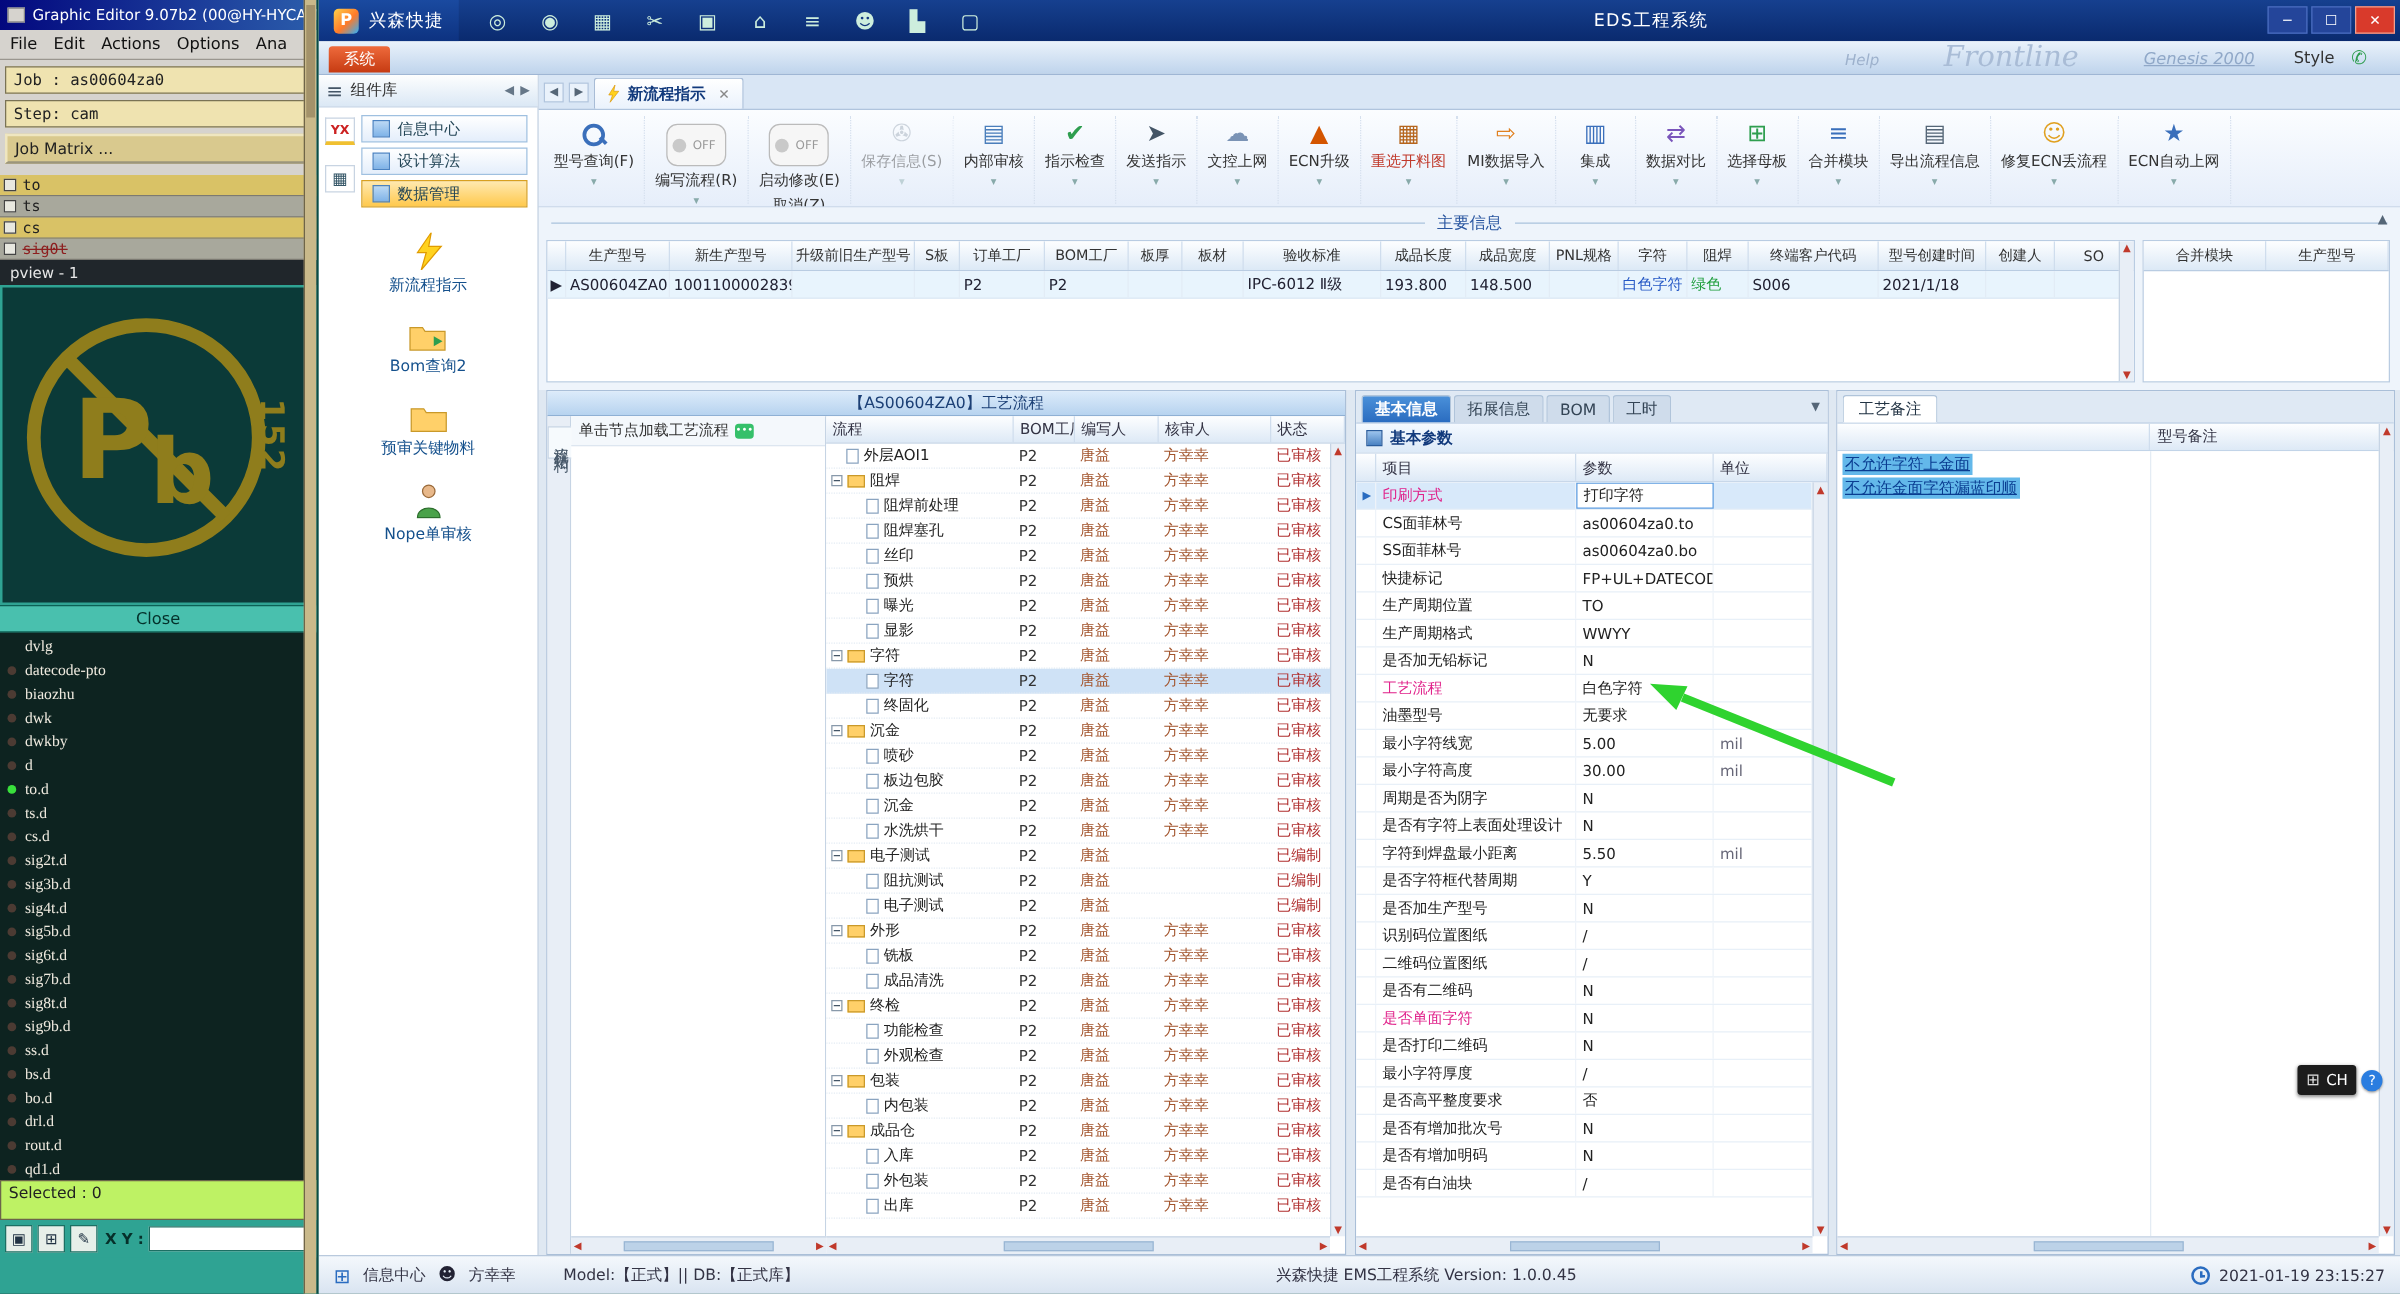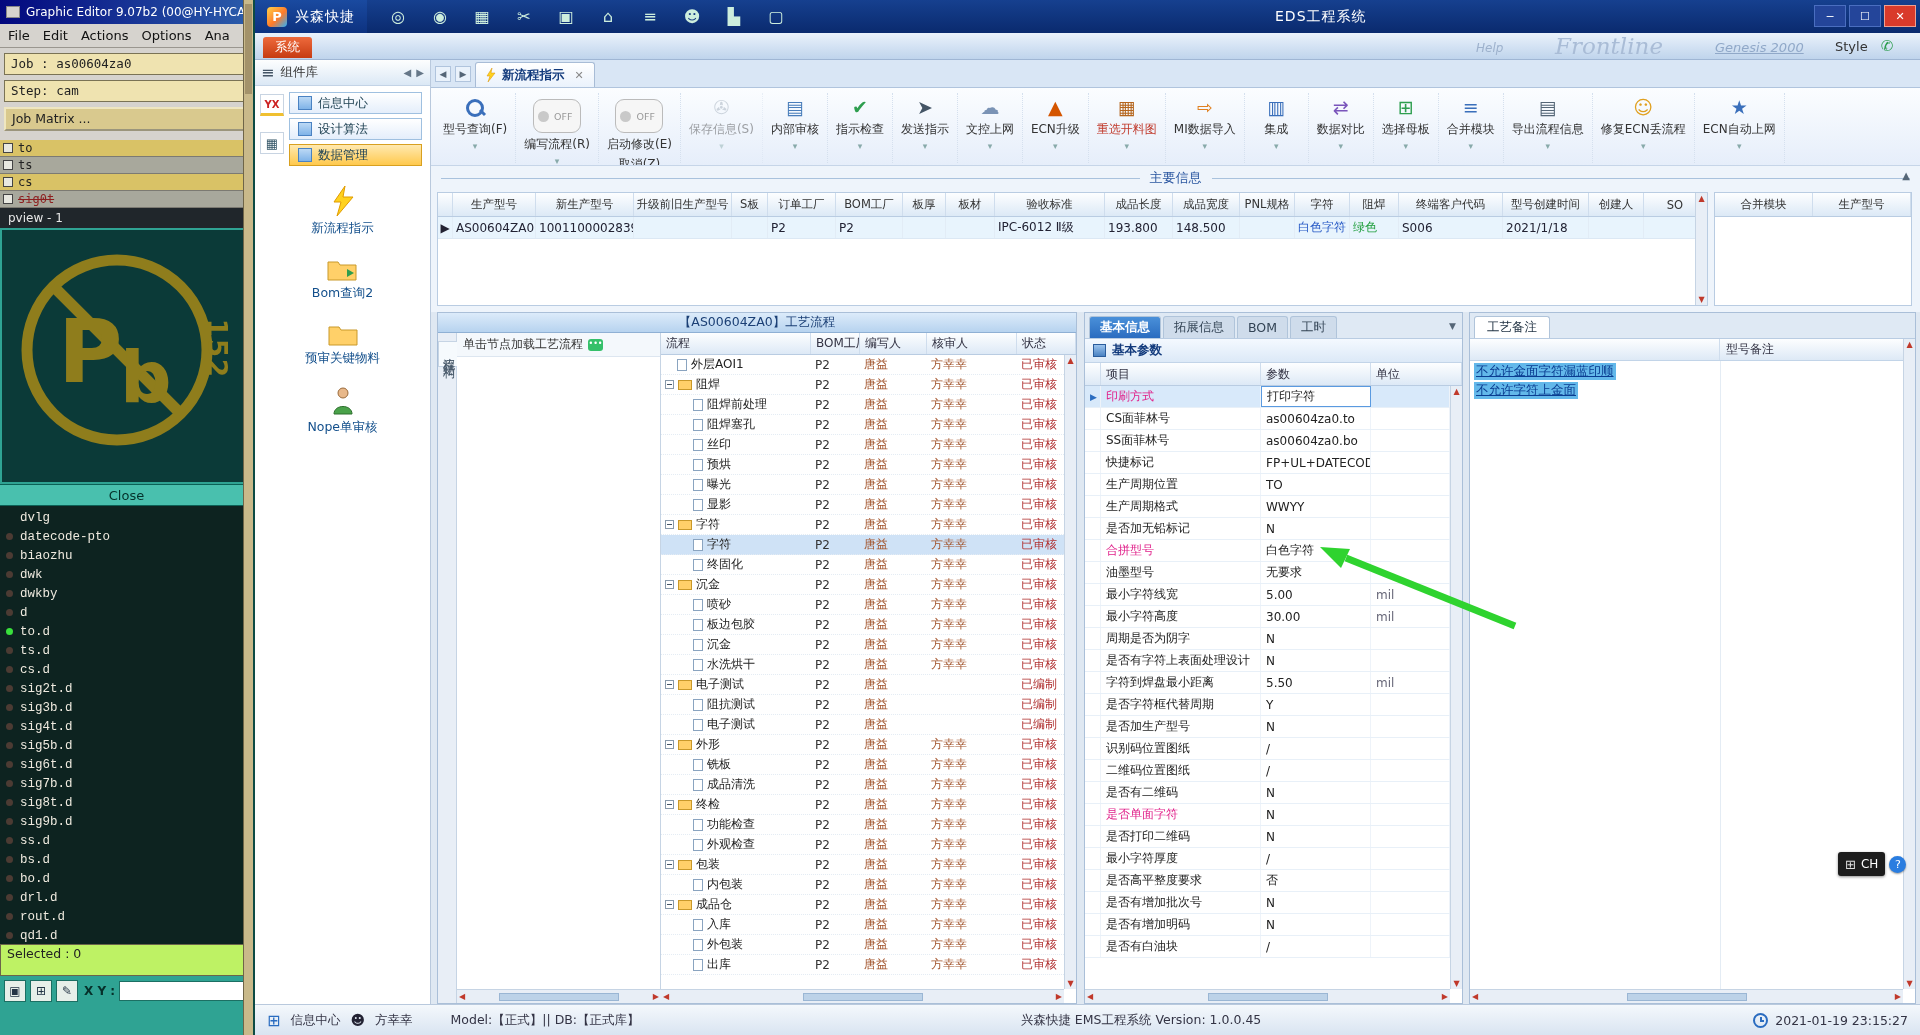--- a/index.html
+++ b/index.html
@@ -21,21 +21,21 @@
 .ge-tl-row.gold{background:#d9c266}
 .ge-tl-row.gray{background:#a8a89c}
 .ge-tl-row.red{background:#a8a89c;color:#8d1f1f;text-decoration:line-through}
 .ge-tl-box{width:10px;height:10px;border:1px solid #444;background:#e8e8e0;flex:0 0 auto}
 .ge-tl-mark{margin-left:auto;color:#222}
 .ge-pview{height:20px;background:#20262b;color:#e8e8e8;padding:0 8px;line-height:20px}
 .ge-viewport{position:relative;height:256px;background:#0b3a38;border:2px solid #2fa393;overflow:hidden}
 .ge-num{position:absolute;right:4px;top:104px;color:#8f7d1c;transform:rotate(90deg);font-size:26px;font-weight:bold;letter-spacing:2px}
 .ge-close{height:22px;background:#49c0ae;border-top:1px solid #0c6156;border-bottom:1px solid #0c6156;text-align:center;line-height:22px;color:#04312b;font-size:13px;cursor:default}
 .ge-layerlist{position:relative;background:#0d2320;height:438px;overflow:hidden;padding:2px 0}
-.ge-layer{display:flex;align-items:center;gap:7px;height:19px;padding:0 6px;color:#efeadf;font-size:12.5px;font-family:Liberation Mono, monospace}
+.ge-layer{display:flex;align-items:center;gap:7px;height:19px;padding:0 6px;color:#efeadf;font-size:12.5px;font-family:Liberation Serif, serif}
 .ge-layer .dot{width:7px;height:7px;border-radius:50%;background:transparent;flex:0 0 auto}
 .dot.dim{background:#4c3b33}
 .dot.green{background:#39e03c}
 .ge-llscroll{position:absolute;right:0;top:0;bottom:0;width:10px;background:#c9b98a;border-left:1px solid #6f6548}
 .ge-llscroll::before{content:"";position:absolute;left:1px;right:1px;top:4px;height:90px;background:#a3926a}
 .ge-selected{height:32px;background:#bef264;border:1px solid #6b654a;line-height:18px;padding:0 6px;font-size:12.5px}
 .ge-bottom{height:30px;background:#2fa393;display:flex;align-items:center;gap:4px;padding:0 4px}
 .ge-tool{width:22px;height:22px;background:#e7efe9;border:1px solid #1c6f63;display:flex;align-items:center;justify-content:center;font-size:12px;color:#234}
 .ge-xy{color:#06302a;font-weight:bold;margin-left:2px;white-space:nowrap}
 .ge-xy-input{flex:1;height:20px;background:#fff;border:1px solid #1c6f63;min-width:10px}
@@ -1171,21 +1171,21 @@
 
             <div class="pgrid prow">
               <div class="pgut"></div>
               <div class="pname">是否加无铅标记</div>
               <div class="pval">N</div>
               <div class="punit"></div>
             </div>
 
             <div class="pgrid prow pink">
               <div class="pgut"></div>
-              <div class="pname">合拼型号</div>
+              <div class="pname">工艺流程</div>
               <div class="pval">白色字符</div>
               <div class="punit"></div>
             </div>
 
             <div class="pgrid prow">
               <div class="pgut"></div>
               <div class="pname">油墨型号</div>
               <div class="pval">无要求</div>
               <div class="punit"></div>
             </div>
@@ -1325,23 +1325,23 @@
           <div class="ntab">工艺备注</div>
         </div>
         <div class="nheader">
           <div></div>
           <div>型号备注</div>
         </div>
         <div class="nbody">
           <div class="ndivider"></div>
           <div>
 
+              <div class="nline-row"><span class="nline">不允许字符上金面</span></div>
+
               <div class="nline-row"><span class="nline">不允许金面字符漏蓝印顺</span></div>
-
-              <div class="nline-row"><span class="nline">不允许字符上金面</span></div>
             </div>
         </div>
         <div class="notes-vscroll scroll-v">
             <span>▲</span>
             <span>▼</span>
           </div>
         <div class="notes-hscroll scroll-h">
             <span>◀</span>
             <span class="thumb-h"></span>
             <span>▶</span>

